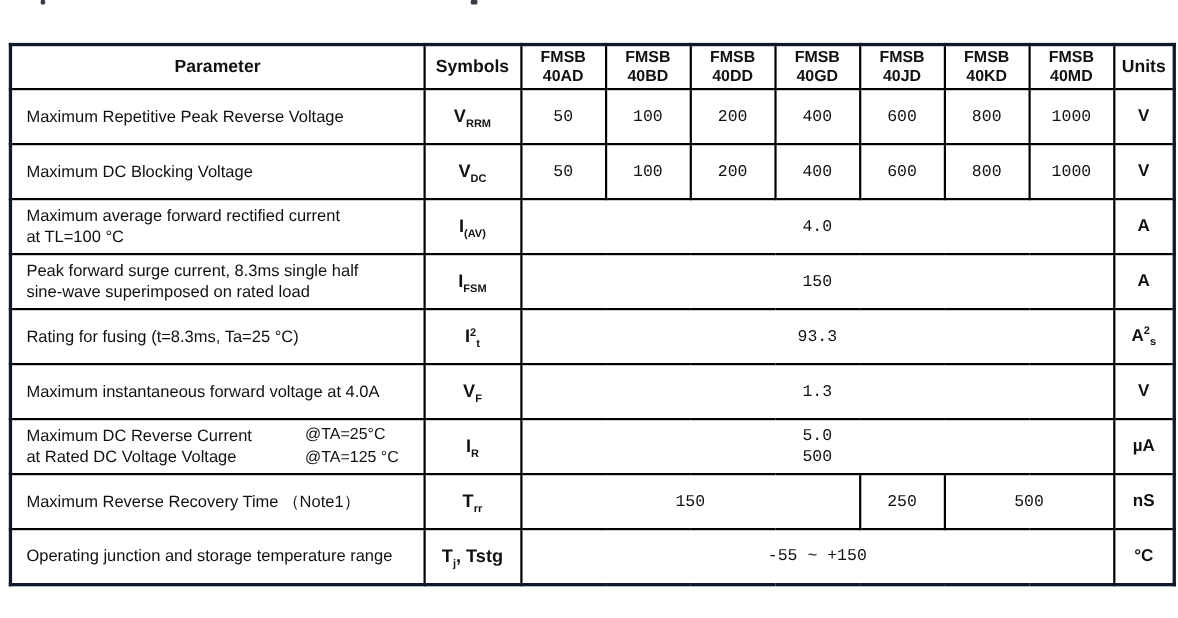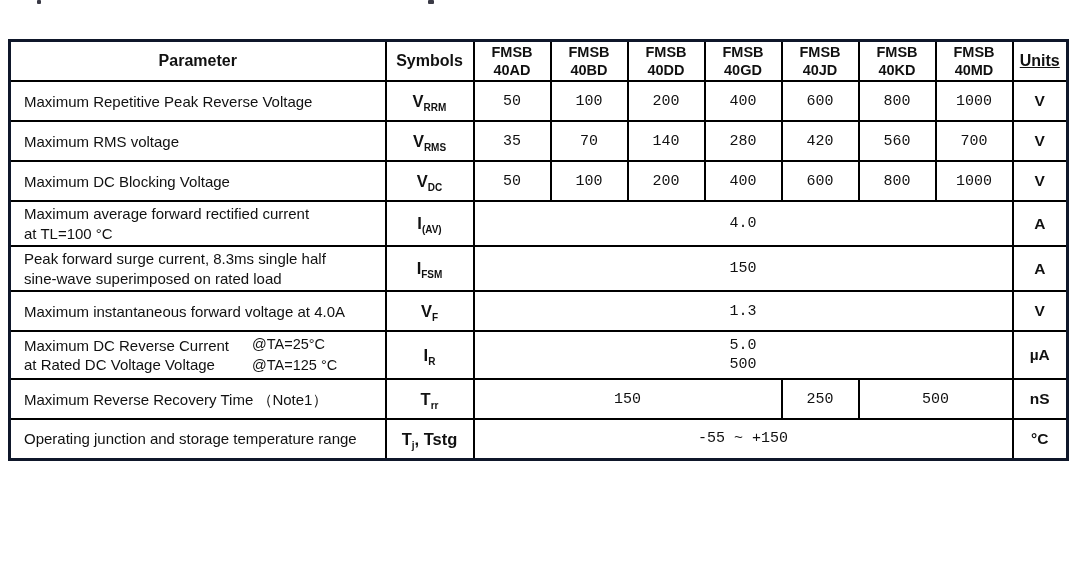--- a/index.html
+++ b/index.html
@@ -5,31 +5,31 @@
   html,body{margin:0;padding:0;background:#ffffff;}
   .sheet{position:relative;width:1071px;height:562px;background:#ffffff;overflow:hidden;
          font-family:"Liberation Sans",sans-serif;color:#111;}
   .artifact{position:absolute;background:#3a3a46;border-radius:1px;}
   .a1{left:37px;top:0;width:4px;height:4px;}
   .a2{left:428px;top:0;width:6px;height:4px;}
   table.ratings{position:absolute;left:8px;top:7px;width:1058px;border-collapse:collapse;
                 table-layout:fixed;border:3px solid #0f172a;background:#fff;margin-top:32px;}
   th,td{border:2px solid #000;vertical-align:middle;overflow:hidden;}
   thead tr{height:40px;}
-  tbody tr{height:40px;}
+  tbody tr{height:50px;}
   th{font-weight:bold;font-size:16px;text-align:center;color:#111;}
   th.dev{font-size:14.5px;line-height:1.25;white-space:pre-line;}
-  th.uhead{font-size:16px;text-decoration:underline;}
+  th.uhead{font-size:16px;}
   td.param{font-size:15px;text-align:left;padding:2px 4px 2px 13px;line-height:1.3;}
   td.sym{font-size:16.5px;font-weight:bold;text-align:center;}
   td.val{font-size:15px;text-align:center;white-space:pre-line;line-height:1.3;font-family:Liberation Mono, monospace;}
   td.unit{font-size:15.5px;font-weight:bold;text-align:center;}
   sub{font-size:10px;font-weight:bold;vertical-align:baseline;position:relative;bottom:-4px;}
   sup{font-size:10px;font-weight:bold;vertical-align:baseline;position:relative;top:-6px;}
-  .pwrap{display:flex;justify-content:flex-start;align-items:center;padding-right:18px;gap:23px;}
+  .pwrap{display:flex;justify-content:space-between;align-items:center;padding-right:18px;gap:23px;}
   .annot{text-align:left;font-size:14.5px;line-height:1.45;}
 </style>
 </head>
 <body>
 
 <div class="sheet">
   <div class="artifact a1"></div>
   <div class="artifact a2"></div>
 
   <table class="ratings">
@@ -76,34 +76,20 @@
           <td class="val" colspan="1">100</td>
           <td class="val" colspan="1">200</td>
           <td class="val" colspan="1">400</td>
           <td class="val" colspan="1">600</td>
           <td class="val" colspan="1">800</td>
           <td class="val" colspan="1">1000</td>
           <td class="unit"><span>V</span></td>
         </tr>
         <tr>
           <td class="param">
-            <div>Maximum RMS voltage</div>
-          </td>
-          <td class="sym"><span>V</span><sub>RMS</sub></td>
-          <td class="val" colspan="1">35</td>
-          <td class="val" colspan="1">70</td>
-          <td class="val" colspan="1">140</td>
-          <td class="val" colspan="1">280</td>
-          <td class="val" colspan="1">420</td>
-          <td class="val" colspan="1">560</td>
-          <td class="val" colspan="1">700</td>
-          <td class="unit"><span>V</span></td>
-        </tr>
-        <tr>
-          <td class="param">
             <div>Maximum DC Blocking Voltage</div>
           </td>
           <td class="sym"><span>V</span><sub>DC</sub></td>
           <td class="val" colspan="1">50</td>
           <td class="val" colspan="1">100</td>
           <td class="val" colspan="1">200</td>
           <td class="val" colspan="1">400</td>
           <td class="val" colspan="1">600</td>
           <td class="val" colspan="1">800</td>
           <td class="val" colspan="1">1000</td>
@@ -119,20 +105,28 @@
           <td class="unit"><span>A</span></td>
         </tr>
         <tr>
           <td class="param">
             <div>Peak forward surge current, 8.3ms single half</div>
             <div>sine-wave superimposed on rated load</div>
           </td>
           <td class="sym"><span>I</span><sub>FSM</sub></td>
           <td class="val" colspan="7">150</td>
           <td class="unit"><span>A</span></td>
+        </tr>
+        <tr>
+          <td class="param">
+            <div>Rating for fusing (t=8.3ms, Ta=25 °C)</div>
+          </td>
+          <td class="sym"><span>I</span><sup>2</sup><sub>t</sub></td>
+          <td class="val" colspan="7">93.3</td>
+          <td class="unit"><span>A</span><sup>2</sup><sub>s</sub></td>
         </tr>
         <tr>
           <td class="param">
             <div>Maximum instantaneous forward voltage at 4.0A</div>
           </td>
           <td class="sym"><span>V</span><sub>F</sub></td>
           <td class="val" colspan="7">1.3</td>
           <td class="unit"><span>V</span></td>
         </tr>
         <tr>

